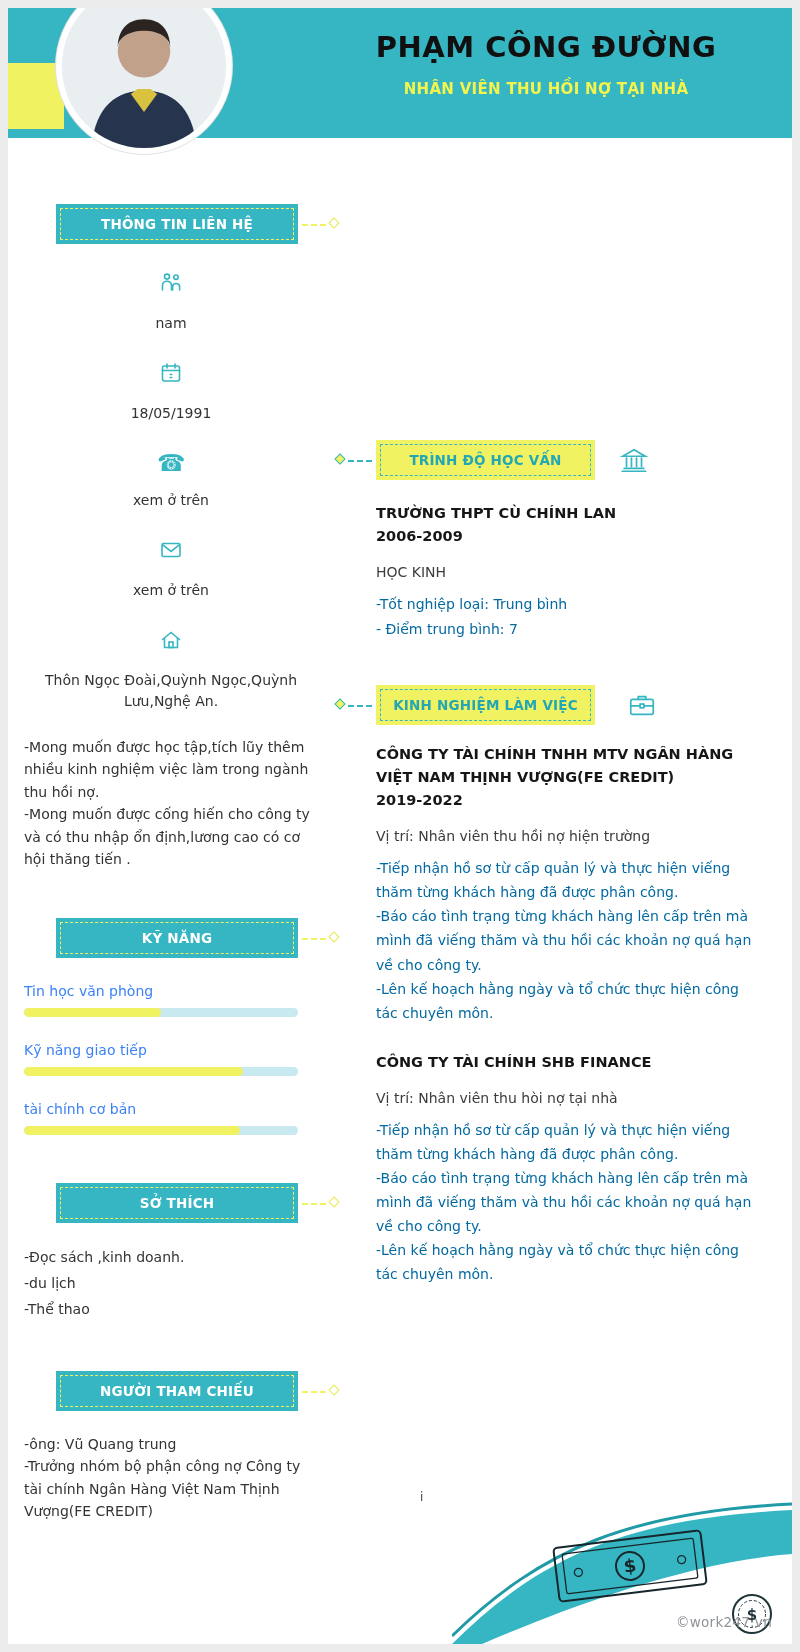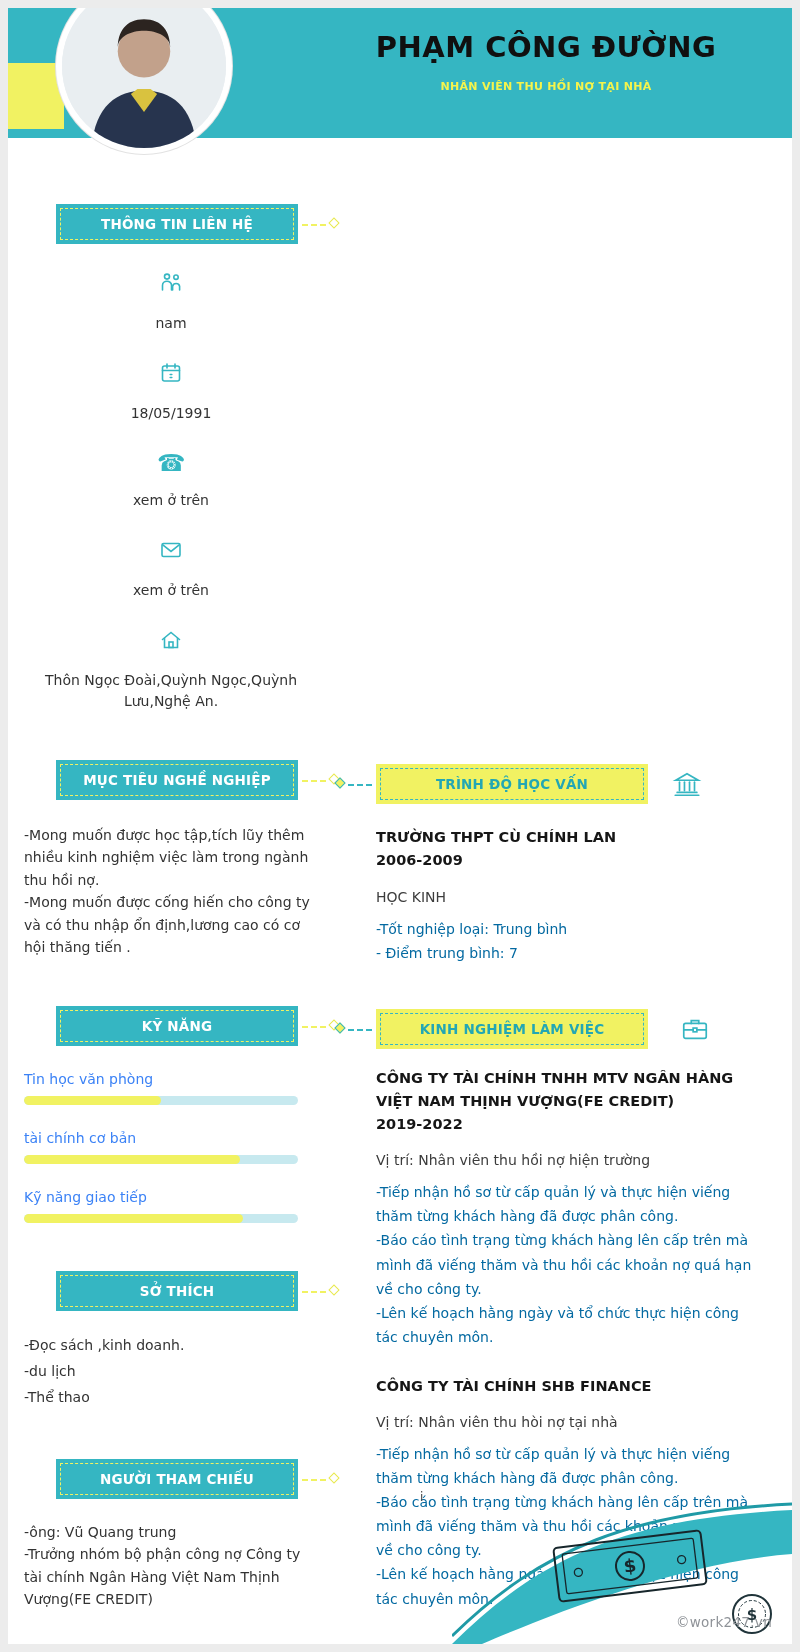--- a/index.html
+++ b/index.html
@@ -9,42 +9,42 @@
   .page { width:100%; height:100%; background:#ffffff; position:relative; overflow:hidden; }
 
   
   .band { height:130px; background:#35b6c2; position:relative; }
   .yellow-accent { position:absolute; left:0; top:55px; width:56px; height:66px; background:#f1f262; }
   .photo { position:absolute; left:48px; top:-30px; width:176px; height:176px; border-radius:50%;
            background:#fff; padding:6px; z-index:3; box-shadow:0 0 0 1px #e2e2e2; }
   .photo-inner { width:100%; height:100%; border-radius:50%; overflow:hidden; background:#e9eef1; }
   .head-text { margin-left:292px; text-align:center; padding-top:22px; position:relative; z-index:2; }
   .name { font-size:29px; font-weight:bold; color:#101010; letter-spacing:.5px; }
-  .subtitle { margin-top:16px; color:#f5f44c; font-weight:bold; font-size:11px; letter-spacing:.3px; }
-
-  
-  .columns { display:flex; min-height:1345px; position:relative; align-items:flex-end; }
+  .subtitle { margin-top:16px; color:#f5f44c; font-weight:bold; font-size:15px; letter-spacing:.3px; }
+
+  
+  .columns { display:flex; min-height:1345px; position:relative; align-items:center; }
   .divider { flex:0 0 18px; position:relative; }
   .divider .t-line { position:absolute; left:4px; top:6px; bottom:0; width:3px; background:#35b6c2; }
   .divider .y-line { position:absolute; left:12px; top:6px; bottom:0; width:2px; background:#f1f262; }
 
   .left-col { flex:0 0 310px; padding-left:16px; }
   .right-col { flex:1; padding-left:40px; padding-right:28px; }
 
   
   .side-header { position:relative; width:242px; margin-left:32px; background:#35b6c2; padding:4px; }
   .side-header .in { border:1.6px dashed #f1f262; color:#fff; font-weight:bold; font-size:13.5px;
                      text-align:center; padding:7px 2px; letter-spacing:.2px; }
   .conn-line-r { position:absolute; right:-28px; top:50%; width:24px; border-top:2px dashed #f1f262; }
   .conn-diam-r { position:absolute; right:-40px; top:50%; margin-top:-5px; width:8px; height:8px;
                  background:#fff; border:1.6px solid #e8e94d; transform:rotate(45deg); }
 
   
   .main-header-row { display:flex; align-items:center; }
-  .main-header { position:relative; width:272px; background:#f1f262; padding:4px; }
+  .main-header { position:relative; width:219px; background:#f1f262; padding:4px; }
   .main-header .in { border:1.6px dashed #35b6c2; color:#23a7b4; font-weight:bold; font-size:13.5px;
                      text-align:center; padding:7px 2px; letter-spacing:.2px; }
   .conn-line-l { position:absolute; left:-28px; top:50%; width:24px; border-top:2px dashed #35b6c2; }
   .conn-diam-l { position:absolute; left:-40px; top:50%; margin-top:-5px; width:8px; height:8px;
                  background:#f1f262; border:1.6px solid #35b6c2; transform:rotate(45deg); }
   .header-icon { margin-left:24px; color:#35b6c2; display:flex; align-items:center; }
 
   
   .c-item { margin-top:26px; text-align:center; }
   .c-icon { display:inline-flex; color:#35b6c2; height:26px; align-items:center; }
@@ -153,52 +153,47 @@
           <span class="c-icon">
             <svg viewBox="0 0 24 24" width="24" height="24" fill="none" stroke="currentColor" stroke-width="1.6" stroke-linecap="round">
               <path d="M3.5 11.5 L12 4.5 L20.5 11.5"></path>
               <path d="M5.5 10.3 V19.5 H18.5 V10.3"></path>
               <rect x="10" y="14" width="4" height="5.5"></rect>
             </svg>
           </span>
           <div class="c-label">Thôn Ngọc Đoài,Quỳnh Ngọc,Quỳnh Lưu,Nghệ An.</div>
         </div>
 
-        <div class="side-header sec-gap">
-          <div class="in">MỤC TIÊU NGHỀ NGHIỆP</div>
-          <span class="conn-line-r"></span>
-          <span class="conn-diam-r"></span>
-        </div>
         <div class="para">
           <div class="line-item" style="line-height:1.6;">-Mong muốn được học tập,tích lũy thêm nhiều kinh nghiệm việc làm trong ngành thu hồi nợ.</div>
           <div class="line-item" style="line-height:1.6;">-Mong muốn được cống hiến cho công ty và có thu nhập ổn định,lương cao có cơ hội thăng tiến .</div>
         </div>
 
         <div class="side-header sec-gap">
           <div class="in">KỸ NĂNG</div>
           <span class="conn-line-r"></span>
           <span class="conn-diam-r"></span>
         </div>
 
         <div>
           <div class="skill-label">Tin học văn phòng</div>
           <div class="skill-bar">
             <div class="skill-fill" style="width: 50%;"></div>
           </div>
         </div>
         <div>
+          <div class="skill-label">Kỹ năng giao tiếp</div>
+          <div class="skill-bar">
+            <div class="skill-fill" style="width: 80%;"></div>
+          </div>
+        </div>
+        <div>
           <div class="skill-label">tài chính cơ bản</div>
           <div class="skill-bar">
             <div class="skill-fill" style="width: 79%;"></div>
-          </div>
-        </div>
-        <div>
-          <div class="skill-label">Kỹ năng giao tiếp</div>
-          <div class="skill-bar">
-            <div class="skill-fill" style="width: 80%;"></div>
           </div>
         </div>
 
         <div class="side-header sec-gap">
           <div class="in">SỞ THÍCH</div>
           <span class="conn-line-r"></span>
           <span class="conn-diam-r"></span>
         </div>
         <div class="lines-block">
           <div class="line-item">-Đọc sách ,kinh doanh.</div>

